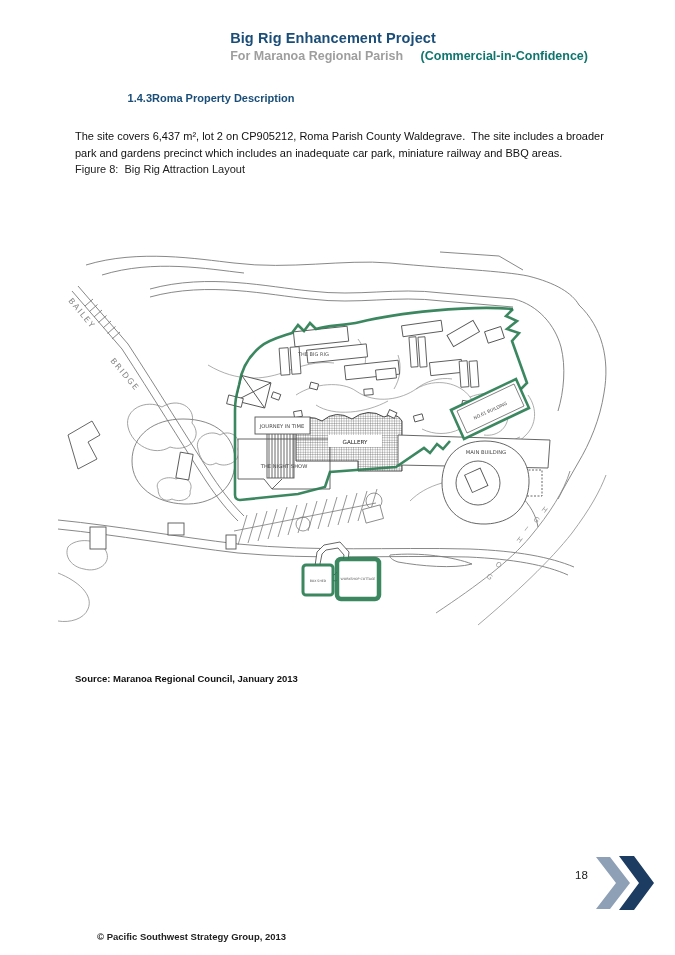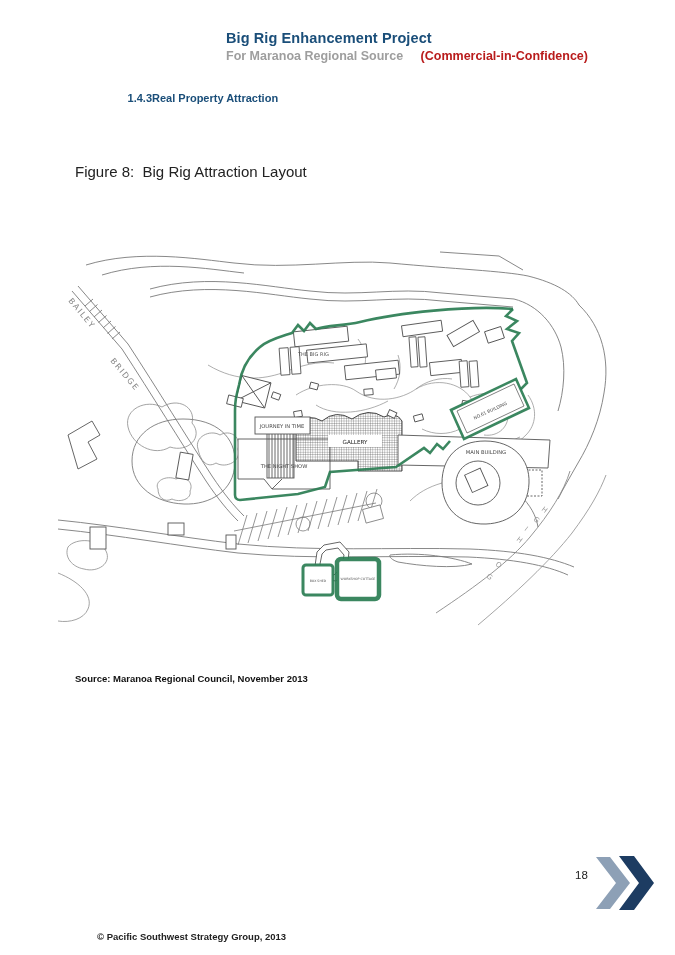--- a/index.html
+++ b/index.html
@@ -2,49 +2,50 @@
 <html><head>
 <meta charset="utf-8">
 <style>
   html,body{margin:0;padding:0;background:#ffffff;}
   .page{position:relative;width:675px;height:955px;background:#ffffff;overflow:hidden;
         font-family:"Liberation Sans",sans-serif;color:#111;}
   
   .hdr{position:absolute;top:30px;right:87px;text-align:left;}
   .hdr-title{font-size:14.5px;font-weight:bold;color:#1a4e79;letter-spacing:.1px;}
   .hdr-sub{font-size:12.5px;font-weight:600;color:#9e9e9e;margin-top:3px;}
-  .hdr-conf{color:#b91c1c;font-weight:bold;padding-left:14px;}
+  .hdr-conf{color:#0f766e;font-weight:bold;padding-left:14px;}
   
   .sec{position:absolute;left:117px;top:92px;font-size:11px;font-weight:bold;color:#1a4e79;}
   .sec-num{display:inline-block;width:35px;text-align:right;}
   
   .para{position:absolute;left:75px;top:117px;width:545px;font-size:11px;line-height:1.5;
         color:#111;white-space:pre-wrap;}
-  .figcap{position:absolute;left:75px;top:163px;font-size:15px;color:#222;white-space:pre-wrap;}
+  .figcap{position:absolute;left:75px;top:163px;font-size:11px;color:#222;white-space:pre-wrap;}
   .map{position:absolute;left:58px;top:243px;}
   .source{position:absolute;left:75px;top:673px;font-size:9.5px;font-weight:600;color:#111;}
   .pagenum{position:absolute;left:575px;top:869px;font-size:11.5px;color:#222;text-align:right;}
   .chev{position:absolute;left:596px;top:855px;}
   .copyright{position:absolute;left:97px;top:905px;font-size:9.5px;font-weight:bold;color:#222;margin-top:26px;}
   svg text{font-family:"DejaVu Sans",sans-serif;}
 </style>
 </head>
 <body>
 
 <div class="page">
 
   <div class="hdr">
     <div class="hdr-title">Big Rig Enhancement Project</div>
-    <div class="hdr-sub"><span>For Maranoa Regional Source </span><span class="hdr-conf">(Commercial-in-Confidence)</span></div>
+    <div class="hdr-sub"><span>For Maranoa Regional Parish </span><span class="hdr-conf">(Commercial-in-Confidence)</span></div>
   </div>
 
   <div class="sec">
-    <span class="sec-num">1.4.3</span><span>Real Property Attraction</span>
+    <span class="sec-num">1.4.3</span><span>Roma Property Description</span>
   </div>
 
+  <p class="para">The site covers 6,437 m², lot 2 on CP905212, Roma Parish County Waldegrave.  The site includes a broader park and gardens precinct which includes an inadequate car park, miniature railway and BBQ areas.</p>
 
   <div class="figcap">Figure 8:  Big Rig Attraction Layout</div>
 
   <svg class="map" width="590" height="400" viewBox="0 0 590 400">
     <defs>
       <pattern id="grid" width="2.4" height="2.4" patternUnits="userSpaceOnUse">
         <path d="M0,0 H2.4 M0,0 V2.4" stroke="#3a3a3a" stroke-width="0.5"></path>
       </pattern>
       <pattern id="vstripe" width="3" height="3" patternUnits="userSpaceOnUse">
         <path d="M1,0 V3" stroke="#444" stroke-width="0.8"></path>
@@ -173,21 +174,21 @@
         <text x="428" y="334" transform="rotate(38 428 334)">G</text>
         <text x="437" y="322" transform="rotate(38 437 322)">O</text>
         <text x="458" y="297" transform="rotate(38 458 297)">H</text>
         <text x="466" y="287" transform="rotate(38 466 287)">I</text>
         <text x="475" y="277" transform="rotate(38 475 277)">G</text>
         <text x="483" y="267" transform="rotate(38 483 267)">H</text>
       </g>
     </g>
   </svg>
 
-  <div class="source">Source: Maranoa Regional Council, November 2013</div>
+  <div class="source">Source: Maranoa Regional Council, January 2013</div>
 
   <span class="pagenum">18</span>
 
   <svg class="chev" width="58" height="56" viewBox="0 0 58 56">
     <polygon points="0,2 14,2 34,28 14,54 0,54 20,28" fill="#8da0b6"></polygon>
     <polygon points="23,1 38,1 58,28 38,55 23,55 43,28" fill="#1d3c62"></polygon>
   </svg>
 
   <div class="copyright">© Pacific Southwest Strategy Group, 2013</div>
 

